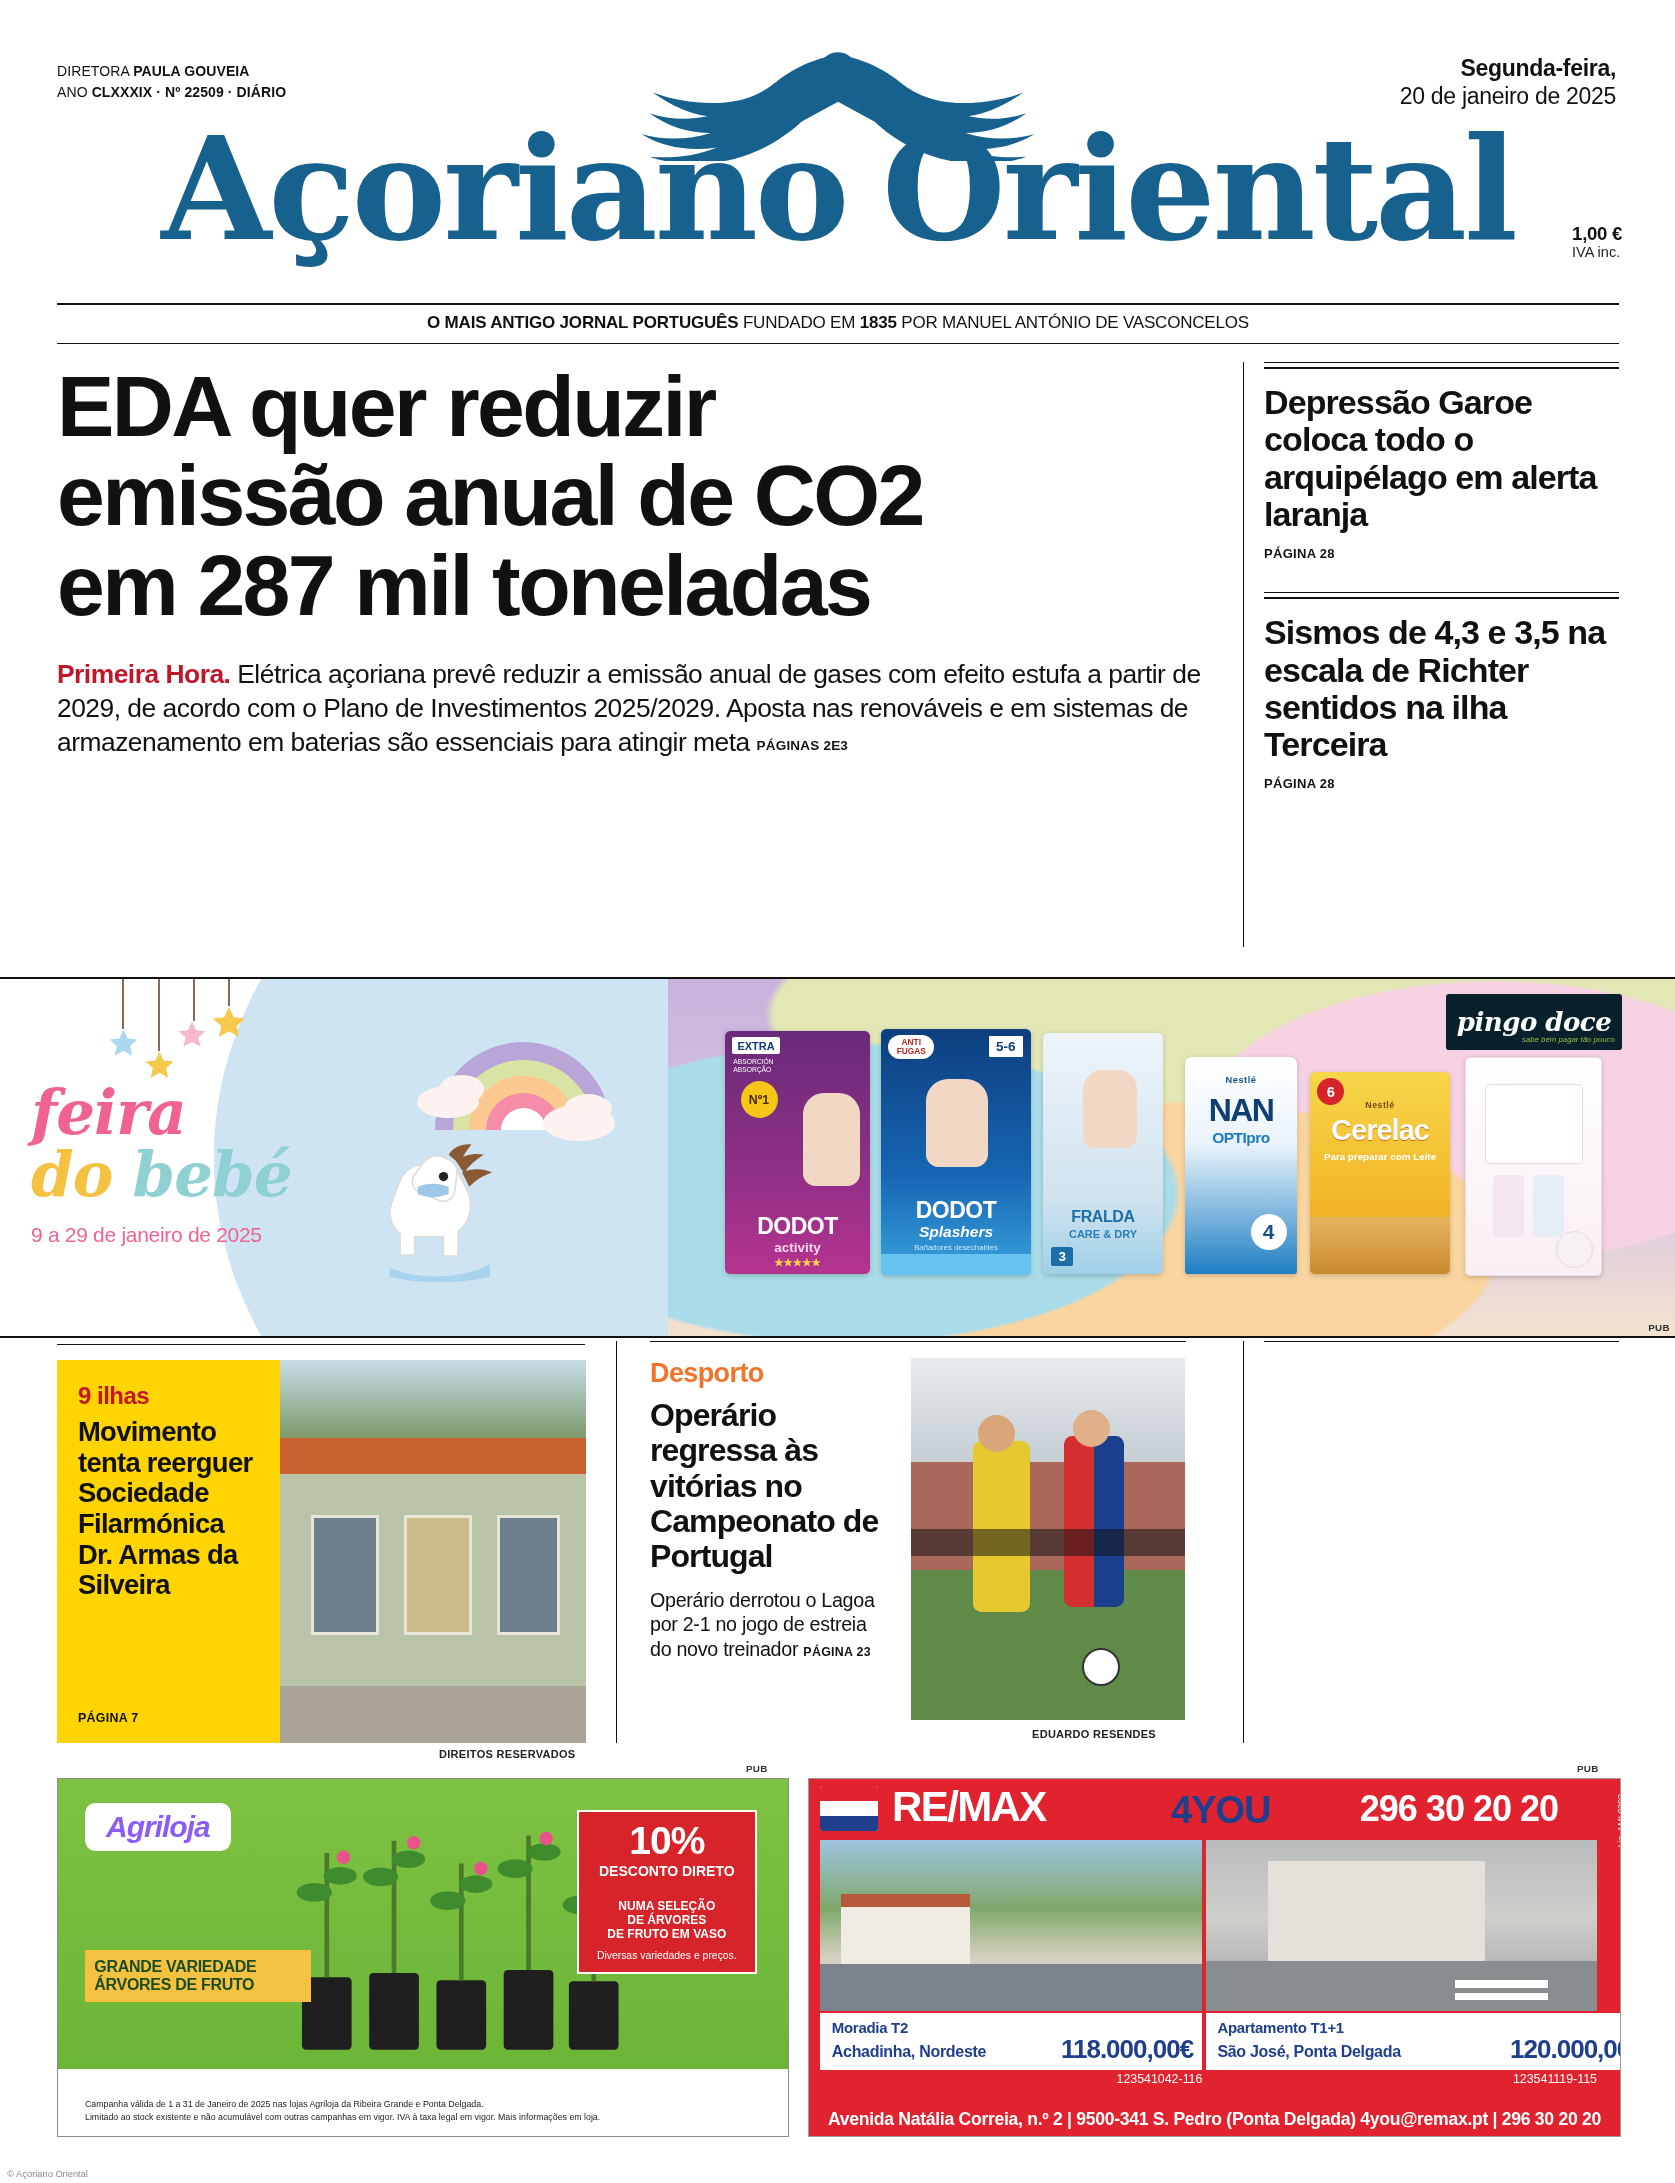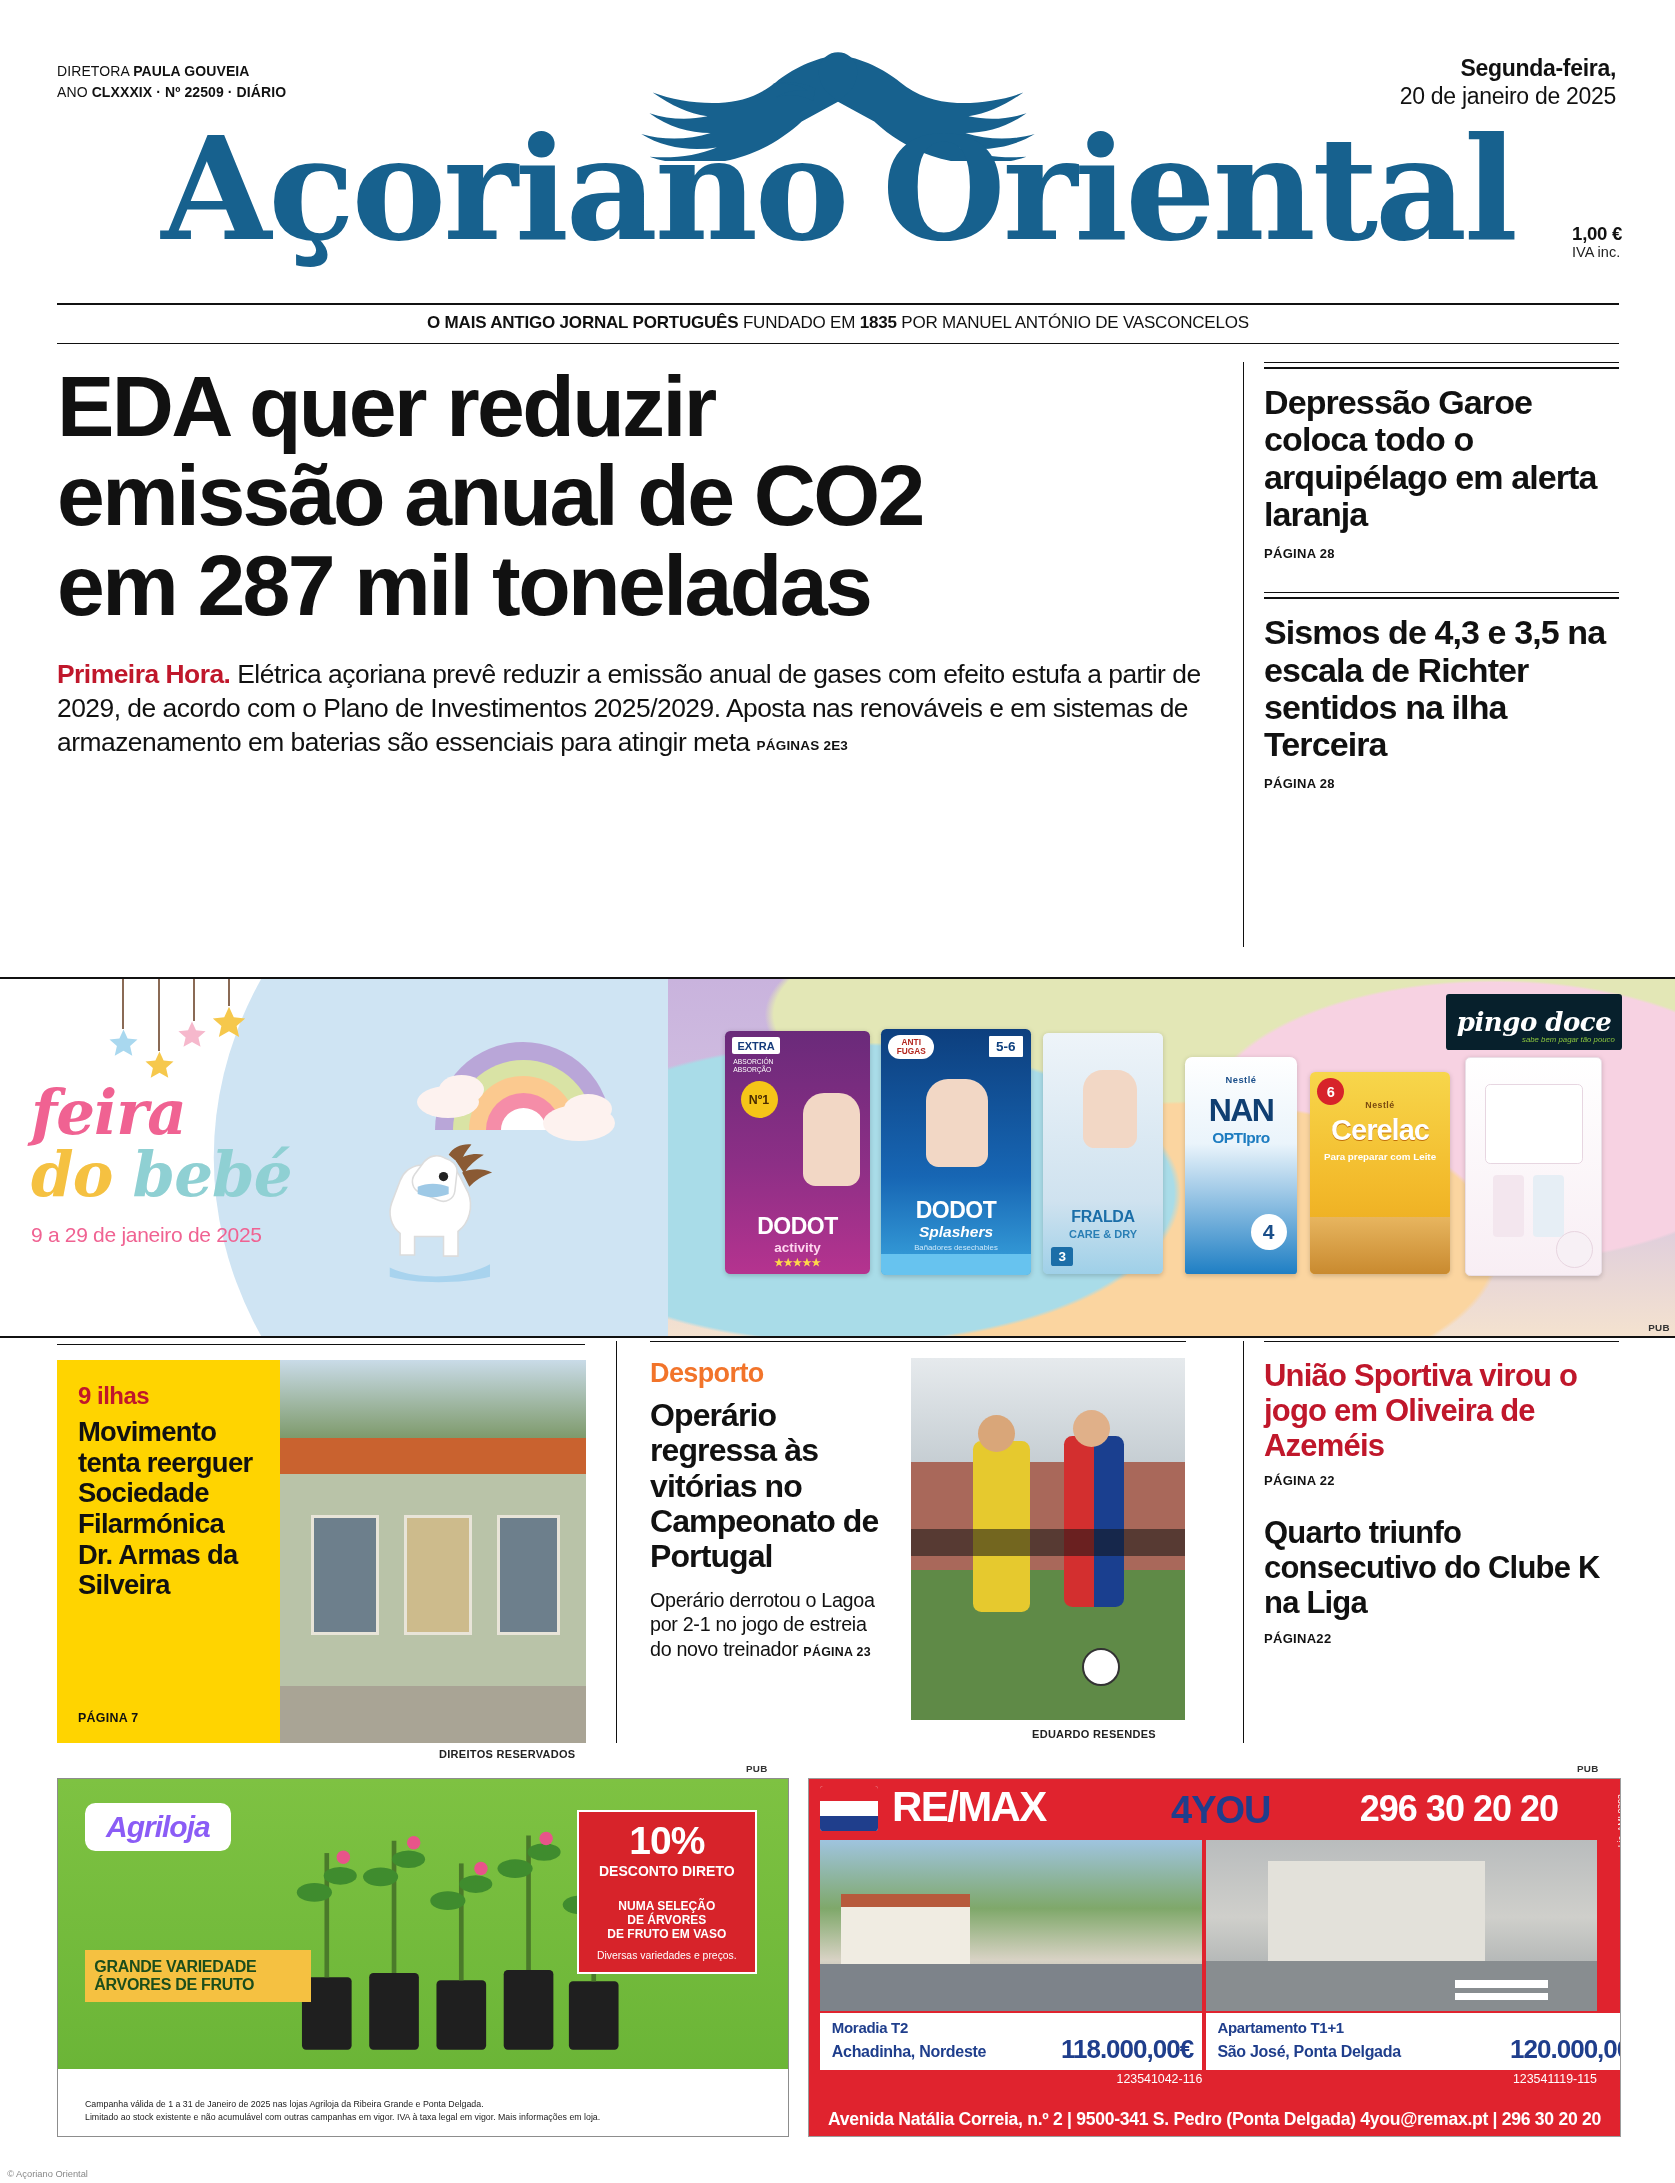--- a/index.html
+++ b/index.html
@@ -369,30 +369,20 @@
       <div style="position:absolute;left:0;right:0;top:212px;bottom:0;background:#5f8a47;"></div>
       <div style="position:absolute;left:62px;top:83px;width:57px;height:171px;background:#e6c92e;border-radius:8.3px;"></div>
       <div style="position:absolute;left:67px;top:57px;width:37px;height:37px;border-radius:50%;background:#d9a679;"></div>
       <div style="position:absolute;left:153px;top:78px;width:60px;height:171px;background:linear-gradient(90deg,#d32f2f 0 50%,#1a3f8f 50% 100%);border-radius:8.3px;"></div>
       <div style="position:absolute;left:162px;top:52px;width:37px;height:37px;border-radius:50%;background:#e0b089;"></div>
       <div style="position:absolute;left:171px;top:290px;width:34px;height:34px;border-radius:50%;background:#fff;border:2.1px solid #333;"></div>
       <div style="position:absolute;left:0;right:0;top:171px;height:27px;background:rgba(20,20,20,.55);"></div>
     </div>
     <div class="cred" style="left:1032px;top:394px;">EDUARDO RESENDES</div>
 
-    <div class="rail2">
-      <div>
-        <h3>União Sportiva virou o jogo em Oliveira de Azeméis</h3>
-        <div class="pg">PÁGINA 22</div>
-      </div>
-      <div class="b2">
-        <h4>Quarto triunfo consecutivo do Clube K na Liga</h4>
-        <div class="pg">PÁGINA22</div>
-      </div>
-    </div>
   </div>
 
   <div class="adrow">
     <div class="pubtag" style="left:746px;top:4.1px;">PUB</div>
     <div class="pubtag" style="left:1577px;top:4.1px;">PUB</div>
 
     <div class="agri">
       <div class="agri-green"></div>
       <svg class="plants" viewBox="0 0 720 520">
         <g>

